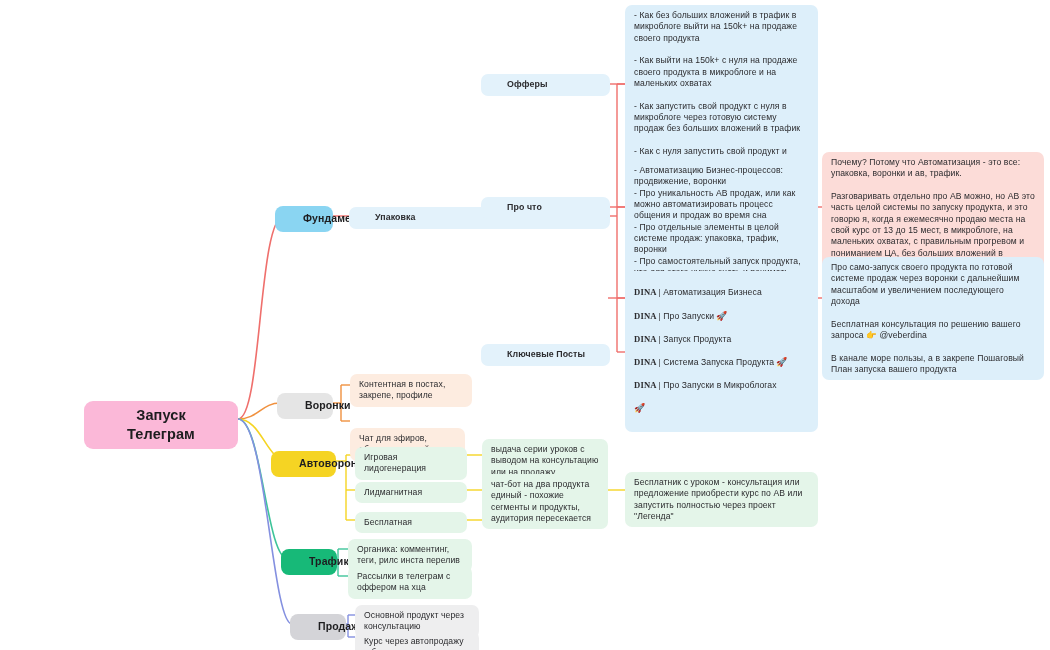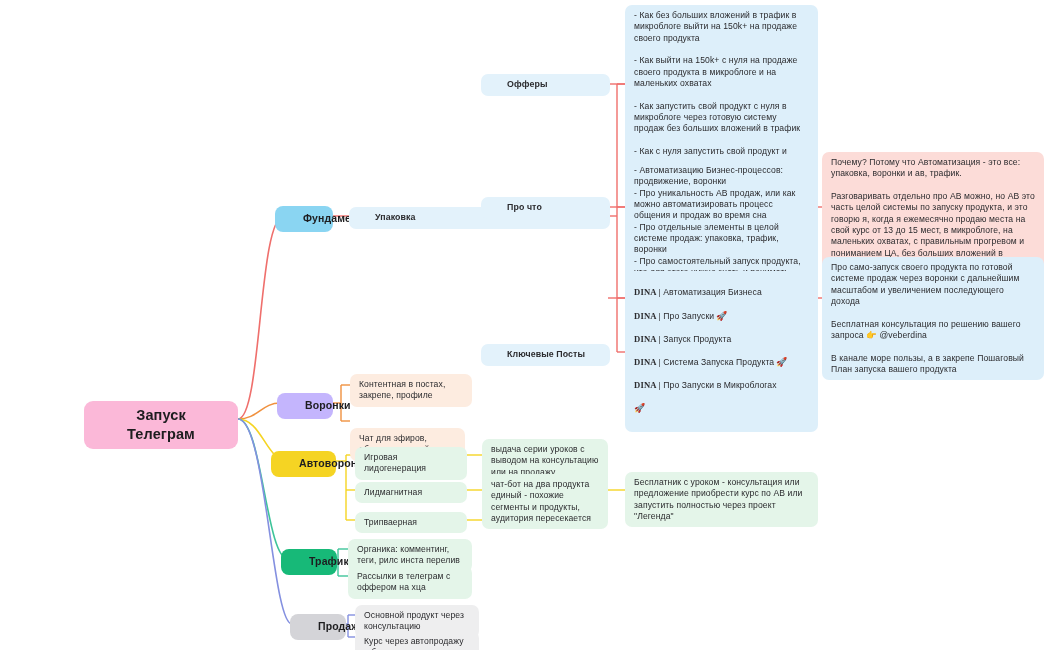--- a/index.html
+++ b/index.html
@@ -40,21 +40,21 @@
   }
   .branch {
     font-weight: bold;
     font-size: 10.5px;
     color: #1d1d1f;
     border-radius: 8px;
     padding: 6px 28px;
     text-align: left;
   }
   .b-fundament { background: #8ad5f2; }
-  .b-voronki   { background: #c4b5fd; }
+  .b-voronki   { background: #e5e5e5; }
   .b-avtovor   { background: #f5d423; }
   .b-trafik    { background: #17b978; }
   .b-prodazhi  { background: #d4d4d8; }
 
   .leaf {
     font-size: 8.6px;
     color: #2b2b2e;
   }
   .leaf.bold { font-weight: bold; font-size: 8.8px; padding-left: 26px; }
   .l-blue  { background: #e3f2fb; }
@@ -206,21 +206,21 @@
 
   <div class="node branch b-voronki" style="left:277px; top:393px; width:53px;">Воронки</div>
 
   <div class="node leaf l-peach" style="left:350px; top:374px; width:122px;">Контентная в постах, закрепе, профиле</div>
   <div class="node leaf l-peach" style="left:350px; top:428px; width:115px;">Чат для эфиров, общения и инвайтинга</div>
 
   <div class="node branch b-avtovor" style="left:271px; top:451px; width:65px;">Автоворонка</div>
 
   <div class="node leaf l-green" style="left:355px; top:447px; width:112px;">Игровая лидогенерация</div>
   <div class="node leaf l-green" style="left:355px; top:482px; width:112px;">Лидмагнитная</div>
-  <div class="node leaf l-green" style="left:355px; top:512px; width:112px;">Трипваерная</div>
+  <div class="node leaf l-green" style="left:355px; top:512px; width:112px;">Бесплатная</div>
 
   <div class="node leaf l-green" style="left:482px; top:439px; width:126px;">выдача серии уроков с выводом на консультацию или на продажу основного (курс по АВ)</div>
   <div class="node leaf l-green" style="left:482px; top:474px; width:126px;">чат-бот на два продукта единый - похожие сегменты и продукты, аудитория пересекается</div>
 
   <div class="node leaf l-green" style="left:625px; top:472px; width:193px;">Бесплатник с уроком - консультация или предложение приобрести курс по АВ или запустить полностью через проект "Легенда"</div>
 
   <div class="node branch b-trafik" style="left:281px; top:549px; width:41px;">Трафик</div>
 
   <div class="node leaf l-green" style="left:348px; top:539px; width:124px;">Органика: комментинг, теги, рилс инста перелив</div>
   <div class="node leaf l-green" style="left:348px; top:566px; width:124px;">Рассылки в телеграм с оффером на хца</div>

